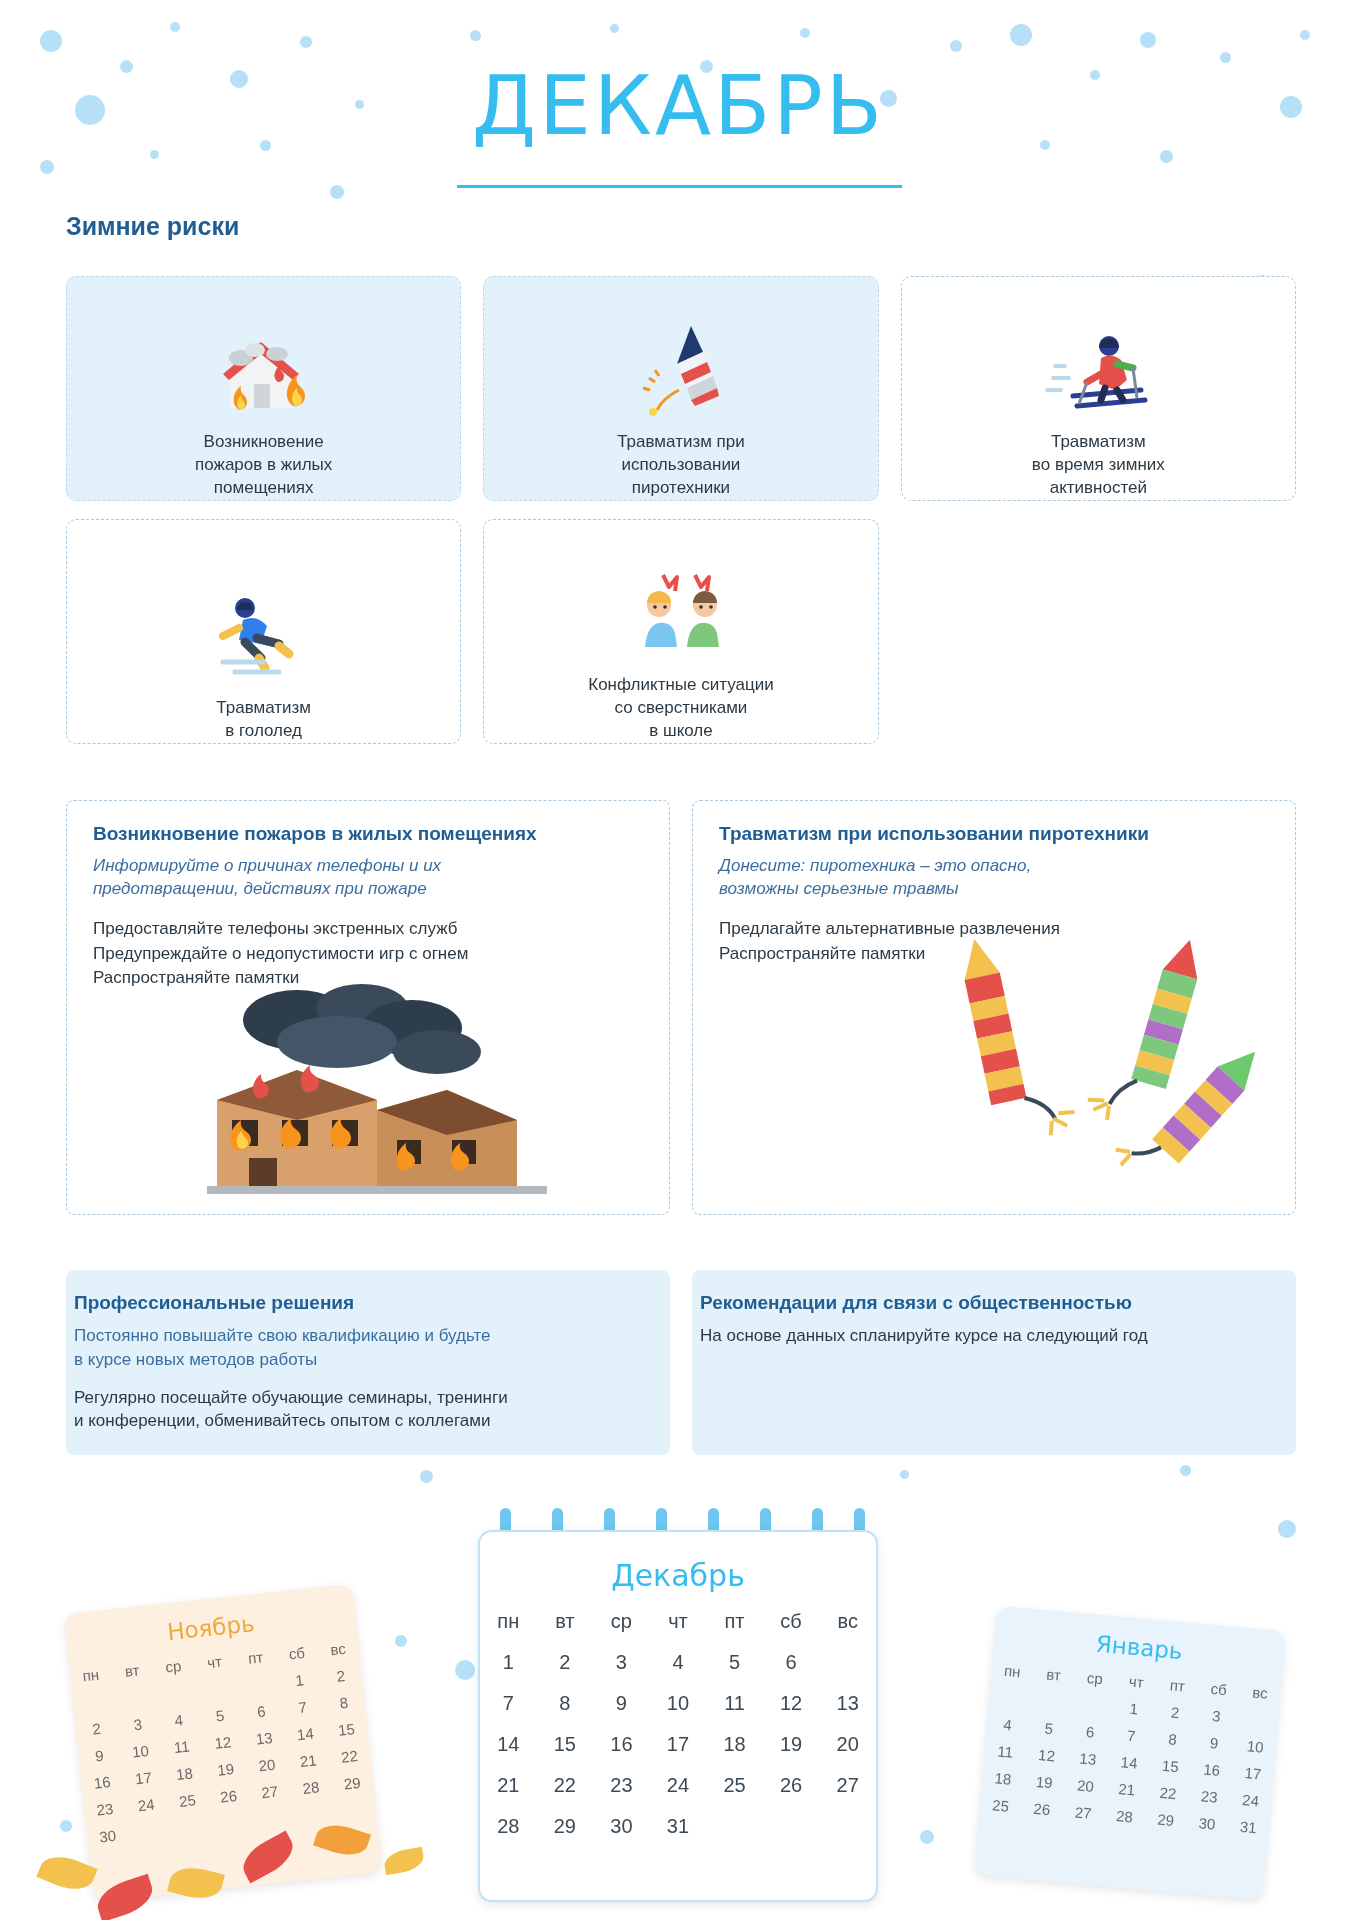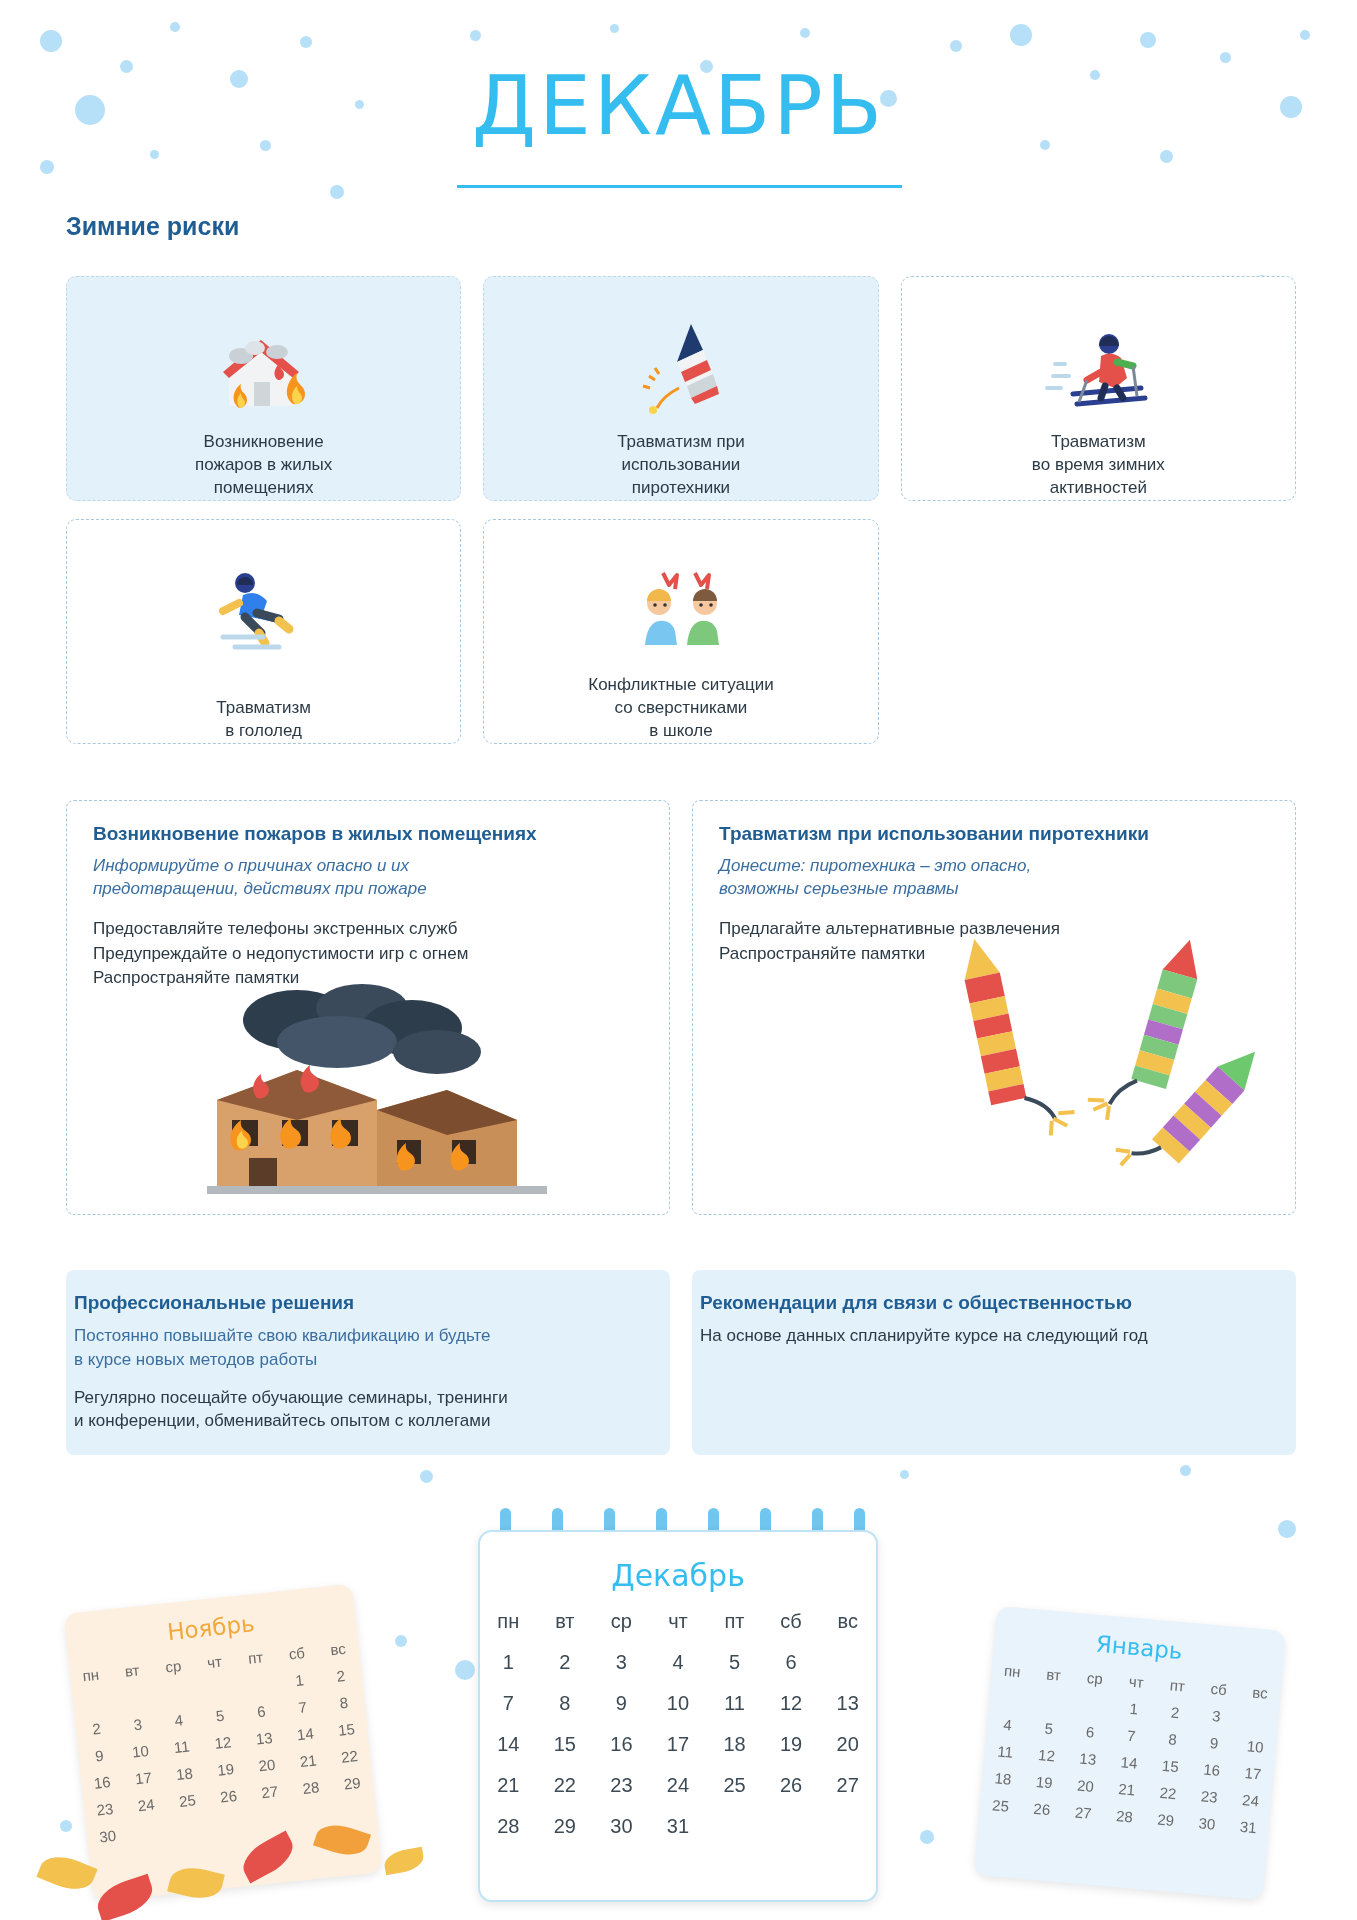--- a/index.html
+++ b/index.html
@@ -29,21 +29,21 @@
     font-size:25px; font-weight:bold; color:#1f5d93;
   }
 
   
   .risks {
     position:absolute; left:66px; top:276px; width:1230px;
     display:grid; grid-template-columns:repeat(3, 1fr); gap:18px 22px;
   }
   .risk {
     height:225px; border-radius:10px; border:1.5px dashed #a9c8dd;
-    display:flex; flex-direction:column; align-items:center; justify-content:space-between;
+    display:flex; flex-direction:column; align-items:center; justify-content:flex-end;
     padding-top:34px;
     background:#ffffff;
   }
   .risk.filled { background:#e3f1fb; border-color:#bcd9ec; }
   .risk .ico { height:110px; display:flex; align-items:center; justify-content:center; }
   .risk .cap {
     margin-top:8px; text-align:center; font-size:17px; line-height:1.35; color:#2c3a45; white-space:pre-line;
   }
 
   
@@ -254,21 +254,21 @@
     <div class="cap">Конфликтные ситуации
 со сверстниками
 в школе</div>
   </div>
 </div>
 
 <div class="details">
 
   <div class="detail">
     <h3>Возникновение пожаров в жилых помещениях</h3>
-    <div class="lead">Информируйте о причинах опасно и их
+    <div class="lead">Информируйте о причинах телефоны и их
 предотвращении, действиях при пожаре</div>
     <div class="lines">Предоставляйте телефоны экстренных служб
 Предупреждайте о недопустимости игр с огнем
 Распространяйте памятки</div>
     <div style="position:absolute;left:120px;bottom:10px;">
       <svg width="380" height="220" viewBox="0 0 380 220">
         <ellipse cx="110" cy="40" rx="54" ry="30" fill="#2e3d4c"></ellipse>
         <ellipse cx="175" cy="28" rx="46" ry="24" fill="#3a4a5a"></ellipse>
         <ellipse cx="225" cy="48" rx="50" ry="28" fill="#2e3d4c"></ellipse>
         <ellipse cx="150" cy="62" rx="60" ry="26" fill="#44556a"></ellipse>

